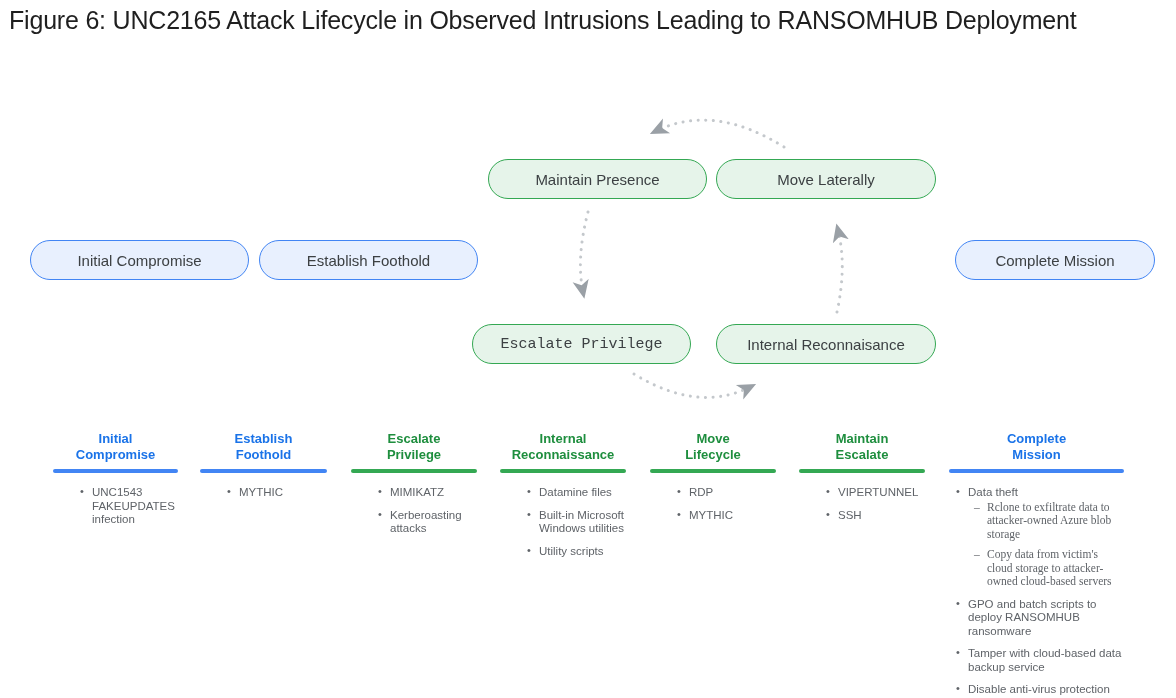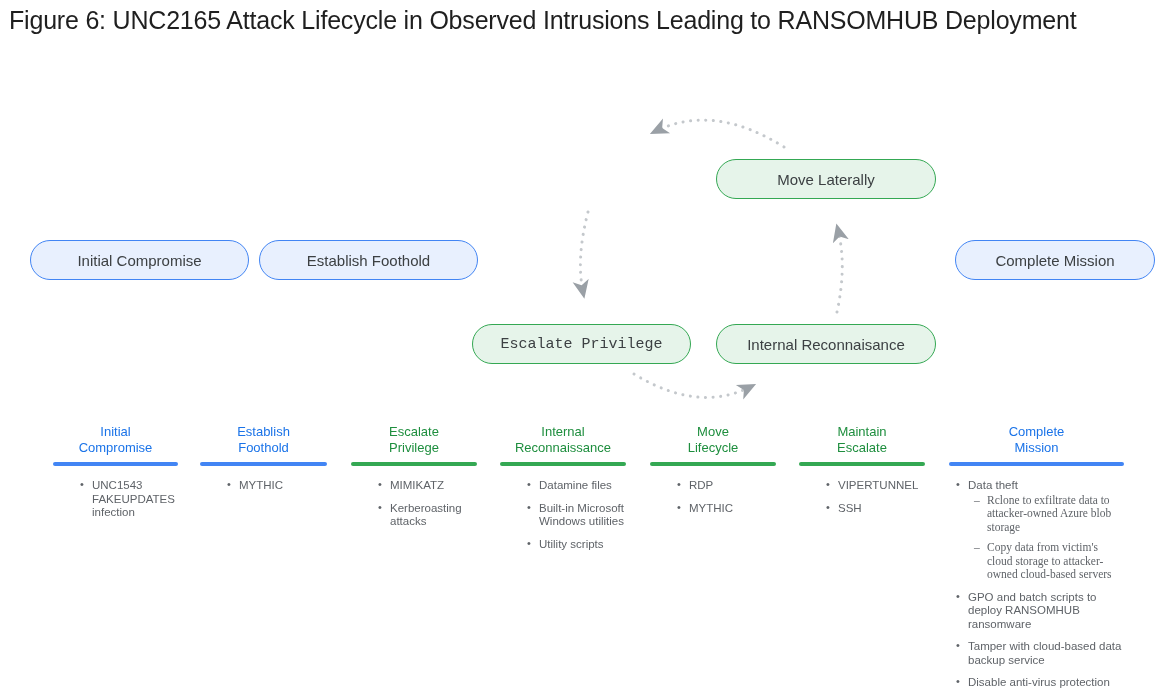--- a/index.html
+++ b/index.html
@@ -56,22 +56,23 @@
   }
 
   
   .col { position: absolute; top: 424px; }
   .col-header {
     display: flex;
     flex-direction: column;
     align-items: center;
     text-align: center;
     font-size: 13px;
-    font-weight: 400;
+    font-weight: 700;
     line-height: 16px;
+    margin-top: 7px;
   }
   .col-header.blue  { color: #1a73e8; }
   .col-header.green { color: #1e8e3e; }
   .col-rule {
     height: 4px;
     border-radius: 2px;
     margin-top: 6px;
   }
   .col-rule.blue  { background: #4285f4; }
   .col-rule.green { background: #34a853; }
@@ -121,20 +122,23 @@
     <path class="dots" d="M588,212 Q576,258 583,292" marker-end="url(#ah)"></path>
     <path class="dots" d="M634,374 Q698,413 750,387" marker-end="url(#ah)"></path>
     <path class="dots" d="M837,312 Q847,266 838,230" marker-end="url(#ah)"></path>
   </svg>
 
   <div class="pill blue" style="left:30px;  top:240px; width:219px;">
     <span>Initial Compromise</span>
   </div>
   <div class="pill blue" style="left:259px; top:240px; width:219px;text-align:right;">
     <span>Establish Foothold</span>
+  </div>
+  <div class="pill green" style="left:488px; top:159px; width:219px;">
+    <span>Maintain Presence</span>
   </div>
   <div class="pill green" style="left:716px; top:159px; width:220px;">
     <span>Move Laterally</span>
   </div>
   <div class="pill green" style="left:472px; top:324px; width:219px;font-family:Liberation Mono, monospace;">
     <span>Escalate Privilege</span>
   </div>
   <div class="pill blue" style="left:955px; top:240px; width:200px;">
     <span>Complete Mission</span>
   </div>

